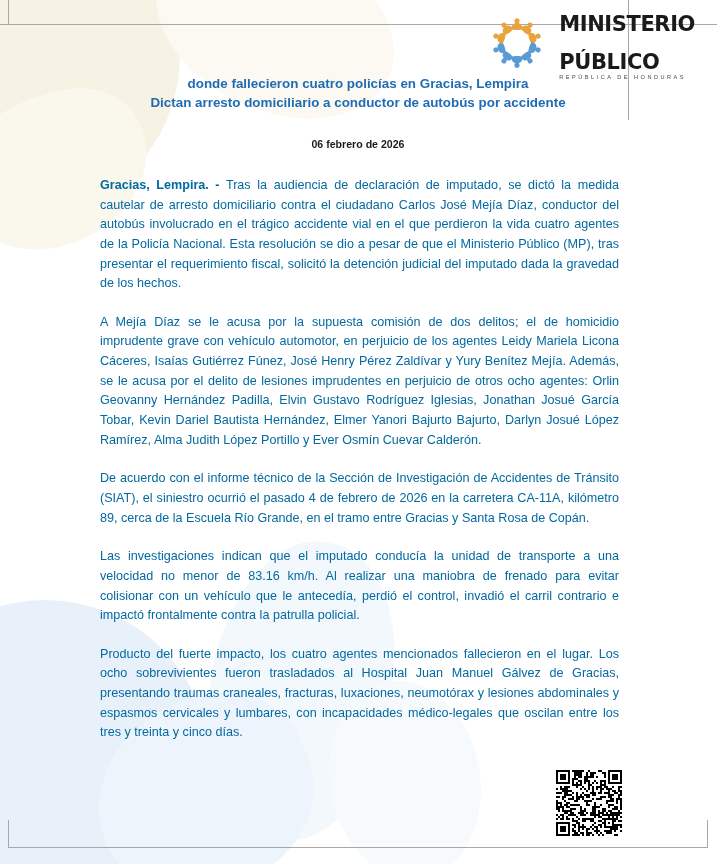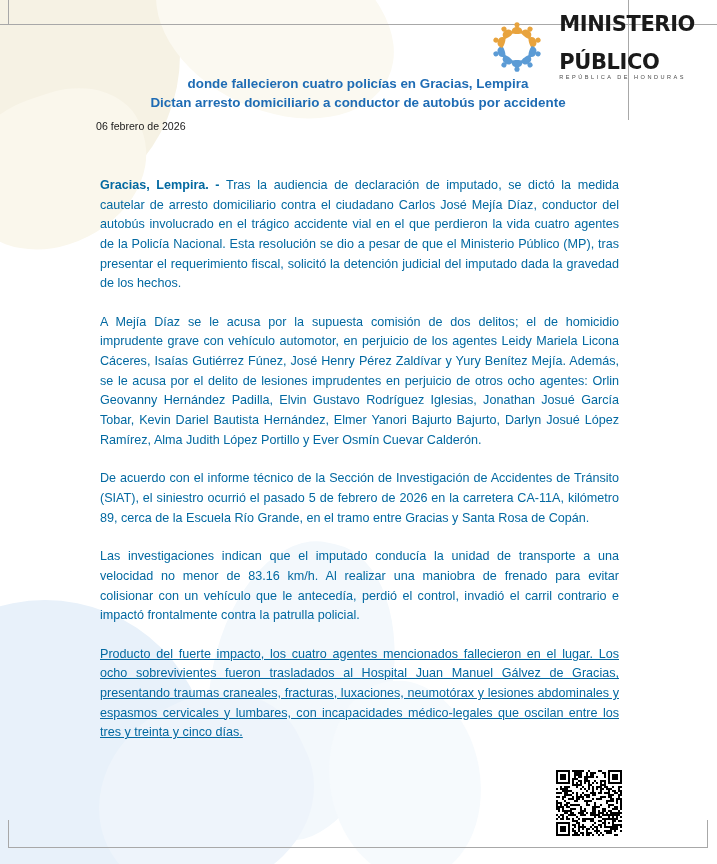--- a/index.html
+++ b/index.html
@@ -90,21 +90,20 @@
   .rule-bottom { left: 8px;  top: 847px; width: 700px; height: 1px; }
   .rule-bl     { left: 8px;  top: 820px; width: 1px;   height: 28px; }
   .rule-br     { left: 707px;top: 820px; width: 1px;   height: 28px; }
 
   
   .masthead {
     position: absolute;
     right: 22px;
     top: 14px;
     display: flex;
-    align-items: center;
     gap: 13px;
   }
   .logo-mark {
     width: 58px;
     height: 58px;
     position: relative;
     flex: none;
   }
   .wordmark { line-height: 1; }
   .wordmark .l1,
@@ -138,44 +137,44 @@
     font-size: 13.4px;
     line-height: 1.42;
     font-family: "Liberation Sans", sans-serif;
   }
   .headline .hl-line { display: block; }
 
   
   .dateline {
     position: absolute;
     left: 96px;
-    top: 120px;
+    top: 138px;
     width: 524px;
-    text-align: left;
-    font-weight: 400;
+    text-align: center;
+    font-weight: 700;
     font-size: 10.6px;
     color: #1a1a1a;
   }
 
   
   .body-col {
     position: absolute;
     left: 100px;
     top: 176px;
     width: 519px;
   }
   .body-col p {
     margin: 0 0 19px 0;
     text-align: justify;
     font-size: 12.6px;
     line-height: 1.56;
     color: #0369a1;
     font-family: "Liberation Sans", sans-serif;
   }
-  .body-col p:last-child { margin-bottom: 0; text-decoration: underline; }
+  .body-col p:last-child { margin-bottom: 0; }
   .body-col b { font-weight: 700; }
 
   
   .qr-wrap {
     position: absolute;
     left: 556px;
     top: 770px;
     width: 66px;
     height: 66px;
     background: #ffffff;
@@ -260,21 +259,21 @@
   <div class="headline">
     <span class="hl-line">donde fallecieron cuatro policías en Gracias, Lempira</span>
     <span class="hl-line">Dictan arresto domiciliario a conductor de autobús por accidente</span>
   </div>
 
   <div class="dateline">06 febrero de 2026</div>
 
   <div class="body-col">
     <p><b>Gracias, Lempira. -</b><span> Tras la audiencia de declaración de imputado, se dictó la medida cautelar de arresto domiciliario contra el ciudadano Carlos José Mejía Díaz, conductor del autobús involucrado en el trágico accidente vial en el que perdieron la vida cuatro agentes de la Policía Nacional. Esta resolución se dio a pesar de que el Ministerio Público (MP), tras presentar el requerimiento fiscal, solicitó la detención judicial del imputado dada la gravedad de los hechos.</span></p>
     <p>A Mejía Díaz se le acusa por la supuesta comisión de dos delitos; el de homicidio imprudente grave con vehículo automotor, en perjuicio de los agentes Leidy Mariela Licona Cáceres, Isaías Gutiérrez Fúnez, José Henry Pérez Zaldívar y Yury Benítez Mejía. Además, se le acusa por el delito de lesiones imprudentes en perjuicio de otros ocho agentes: Orlin Geovanny Hernández Padilla, Elvin Gustavo Rodríguez Iglesias, Jonathan Josué García Tobar, Kevin Dariel Bautista Hernández, Elmer Yanori Bajurto Bajurto, Darlyn Josué López Ramírez, Alma Judith López Portillo y Ever Osmín Cuevar Calderón.</p>
-    <p>De acuerdo con el informe técnico de la Sección de Investigación de Accidentes de Tránsito (SIAT), el siniestro ocurrió el pasado 5 de febrero de 2026 en la carretera CA-11A, kilómetro 89, cerca de la Escuela Río Grande, en el tramo entre Gracias y Santa Rosa de Copán.</p>
+    <p>De acuerdo con el informe técnico de la Sección de Investigación de Accidentes de Tránsito (SIAT), el siniestro ocurrió el pasado 4 de febrero de 2026 en la carretera CA-11A, kilómetro 89, cerca de la Escuela Río Grande, en el tramo entre Gracias y Santa Rosa de Copán.</p>
     <p>Las investigaciones indican que el imputado conducía la unidad de transporte a una velocidad no menor de 83.16 km/h. Al realizar una maniobra de frenado para evitar colisionar con un vehículo que le antecedía, perdió el control, invadió el carril contrario e impactó frontalmente contra la patrulla policial.</p>
     <p>Producto del fuerte impacto, los cuatro agentes mencionados fallecieron en el lugar. Los ocho sobrevivientes fueron trasladados al Hospital Juan Manuel Gálvez de Gracias, presentando traumas craneales, fracturas, luxaciones, neumotórax y lesiones abdominales y espasmos cervicales y lumbares, con incapacidades médico-legales que oscilan entre los tres y treinta y cinco días.</p>
   </div>
 
   <div class="qr-wrap">
     <svg id="qr-svg" viewBox="0 0 33 33" width="66" height="66" shape-rendering="crispEdges" aria-hidden="true">
         <rect x="0" y="0" width="1" height="1" fill="#000000"></rect>
         <rect x="1" y="0" width="1" height="1" fill="#000000"></rect>
         <rect x="2" y="0" width="1" height="1" fill="#000000"></rect>
         <rect x="3" y="0" width="1" height="1" fill="#000000"></rect>

